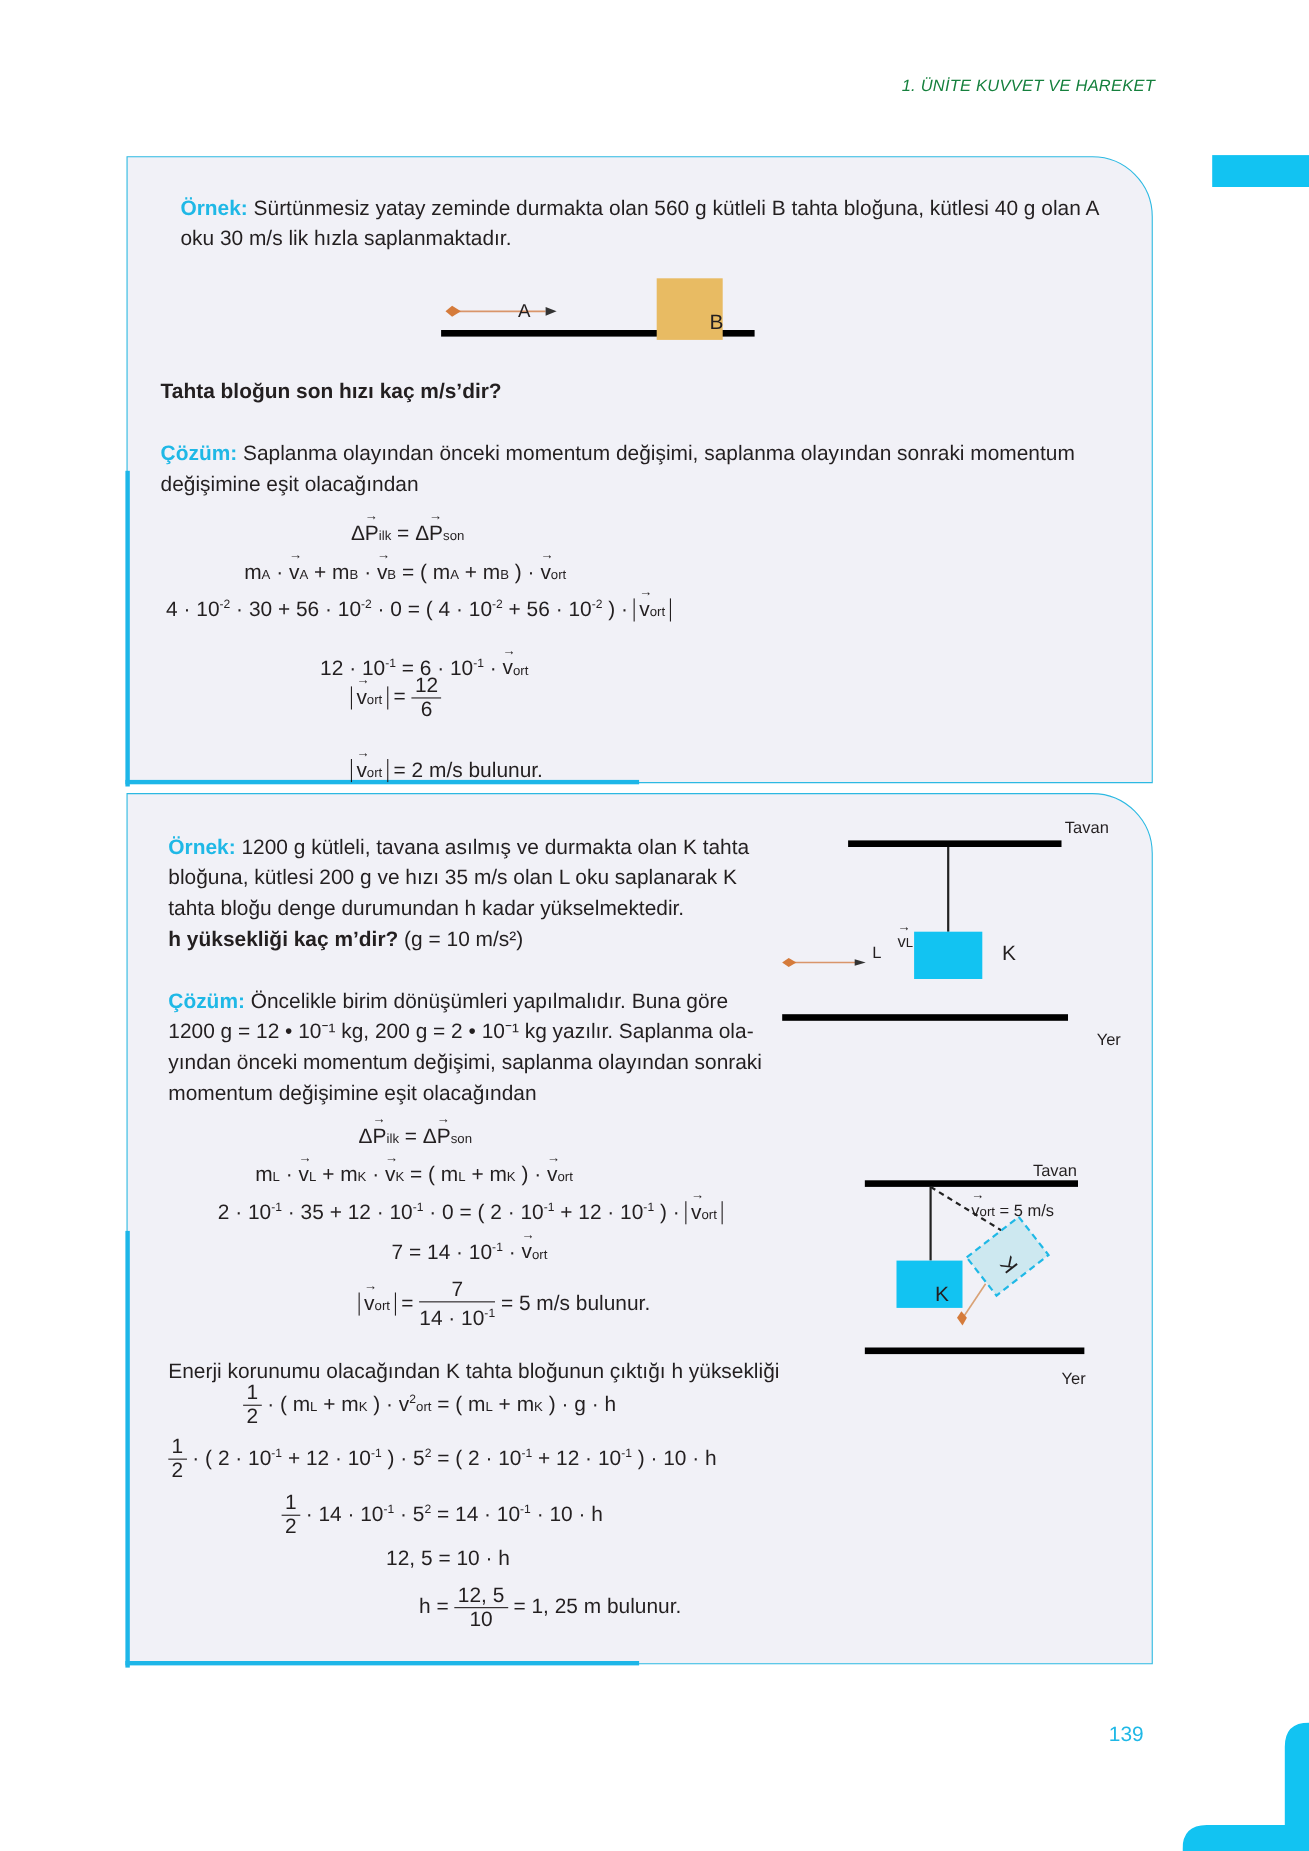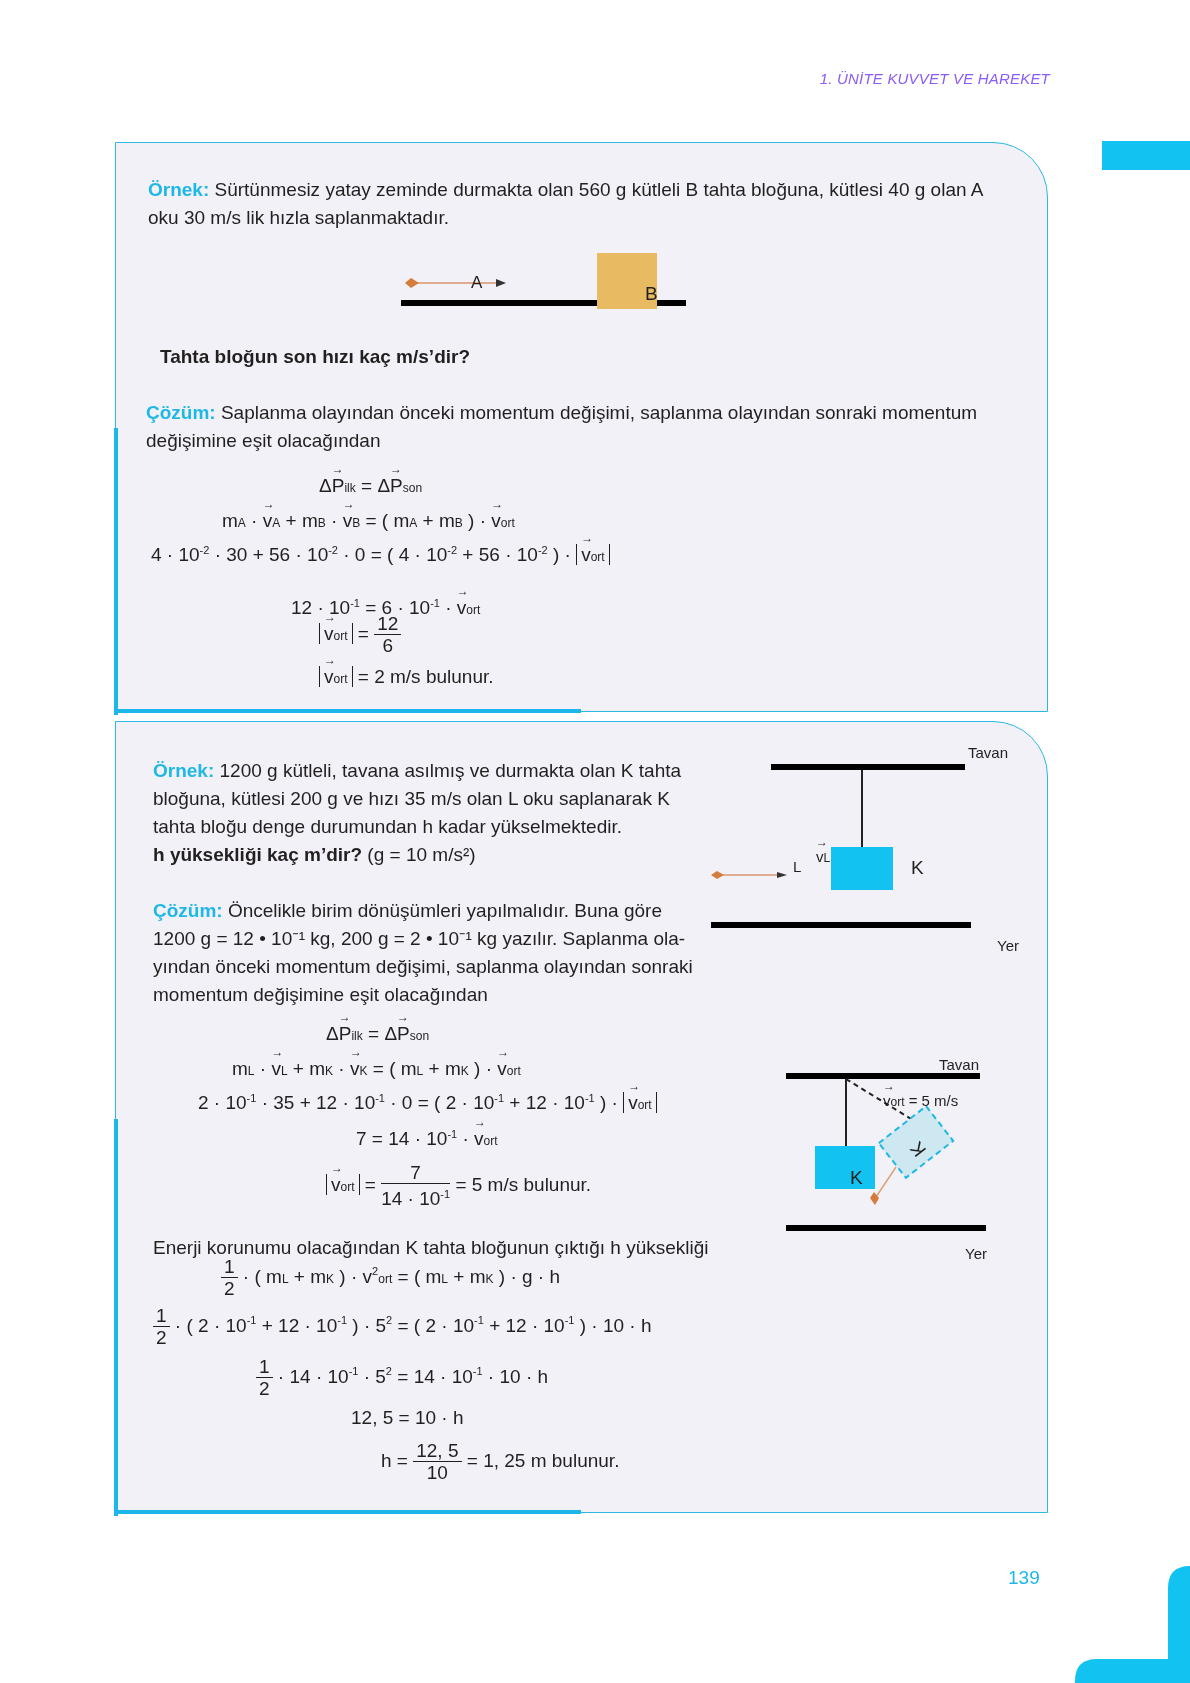--- a/index.html
+++ b/index.html
@@ -4,21 +4,21 @@
 <style>
   html, body { margin: 0; padding: 0; }
   body {
     width: 1190px; height: 1683px; position: relative; overflow: hidden;
     background: #ffffff;
     font-family: "Liberation Sans", sans-serif;
     color: #231f20;
   }
   .header-title {
     position: absolute; top: 70px; right: 140px;
-    font-style: italic; font-size: 15px; color: #8b5cf6; letter-spacing: 0.2px;
+    font-style: italic; font-size: 15px; color: #15803d; letter-spacing: 0.2px;
   }
   .side-tab {
     position: absolute; top: 141px; left: 1102px; width: 88px; height: 29px;
     background: #12c3f2;
   }
   .corner-shape {
     position: absolute; left: 1075px; top: 1566px; width: 115px; height: 117px;
   }
   .page-number {
     position: absolute; top: 1567px; left: 1008px; font-size: 19px; color: #1fb8e6;
@@ -57,46 +57,46 @@
 </head>
 <body>
 
 <div class="header-title">1. ÜNİTE   KUVVET VE HAREKET</div>
 <div class="side-tab"></div>
 
 <div class="box box1">
   <div class="accent-left" style="top:285px;height:287px;"></div>
   <div class="accent-bottom"></div>
 
-  <div class="para" style="left:32px;top:33px;width:840px;">
+  <div class="para" style="left:48px;top:33px;width:840px;">
     <span class="label">Örnek:</span><span> Sürtünmesiz yatay zeminde durmakta olan 560 g kütleli B tahta bloğuna, kütlesi 40 g olan A oku 30 m/s lik hızla saplanmaktadır.</span>
   </div>
 
   <svg style="position:absolute;left:285px;top:108px;" width="290" height="70">
     <rect x="0" y="49" width="285" height="6" fill="#000"></rect>
     <rect x="196" y="2" width="60" height="56" fill="#e8bb63"></rect>
     <line x1="12" y1="32" x2="95" y2="32" stroke="#d9956a" stroke-width="1.5"></line>
     <polygon points="95,28 105,32 95,36" fill="#333"></polygon>
     <path d="M4,32 L10,27 L18,32 L10,37 Z" fill="#d57b3b"></path>
   </svg>
   <div class="diagram-text" style="left:355px;top:130px;font-size:17px;">A</div>
   <div class="diagram-text" style="left:529px;top:140px;font-size:19px;">B</div>
 
-  <div class="para bold" style="left:44px;top:200px;">Tahta bloğun son hızı kaç m/s’dir?</div>
+  <div class="para bold" style="left:30px;top:200px;">Tahta bloğun son hızı kaç m/s’dir?</div>
 
   <div class="para" style="left:30px;top:256px;width:850px;">
     <span class="label">Çözüm:</span><span> Saplanma olayından önceki momentum değişimi, saplanma olayından sonraki momentum değişimine eşit olacağından</span>
   </div>
 
   <div class="eq" style="left:203px;top:332px;">Δ<span class="vec">P</span><span class="sub">ilk</span> = Δ<span class="vec">P</span><span class="sub">son</span></div>
   <div class="eq" style="left:106px;top:367px;">m<span class="sub">A</span> · <span class="vec">v</span><span class="sub">A</span> + m<span class="sub">B</span> · <span class="vec">v</span><span class="sub">B</span> = ( m<span class="sub">A</span> + m<span class="sub">B</span> ) · <span class="vec">v</span><span class="sub">ort</span></div>
   <div class="eq" style="left:35px;top:401px;">4 · 10<sup>-2</sup> · 30 + 56 · 10<sup>-2</sup> · 0 = ( 4 · 10<sup>-2</sup> + 56 · 10<sup>-2</sup> ) · <span class="abs"><span class="vec">v</span><span class="sub">ort</span></span></div>
   <div class="eq" style="left:175px;top:437px;margin-top:17px;">12 · 10<sup>-1</sup> = 6 · 10<sup>-1</sup> · <span class="vec">v</span><span class="sub">ort</span></div>
   <div class="eq" style="left:203px;top:470px;"><span class="abs"><span class="vec">v</span><span class="sub">ort</span></span> = <span class="frac"><span class="num">12</span><span class="den">6</span></span></div>
-  <div class="eq" style="left:203px;top:523px;"><span class="abs"><span class="vec">v</span><span class="sub">ort</span></span> <span>= 2 m/s bulunur.</span></div>
+  <div class="eq" style="left:203px;top:547px;"><span class="abs"><span class="vec">v</span><span class="sub">ort</span></span> <span>= 2 m/s bulunur.</span></div>
 </div>
 
 <div class="box box2">
   <div class="accent-left" style="top:397px;height:397px;"></div>
   <div class="accent-bottom"></div>
 
   <div class="para" style="left:37px;top:35px;width:580px;">
     <span class="label">Örnek:</span><span> 1200 g kütleli, tavana asılmış ve durmakta olan K tahta</span><br>
     <span>bloğuna, kütlesi 200 g ve hızı 35 m/s olan L oku saplanarak K</span><br>
     <span>tahta bloğu denge durumundan h kadar yükselmektedir.</span><br>

